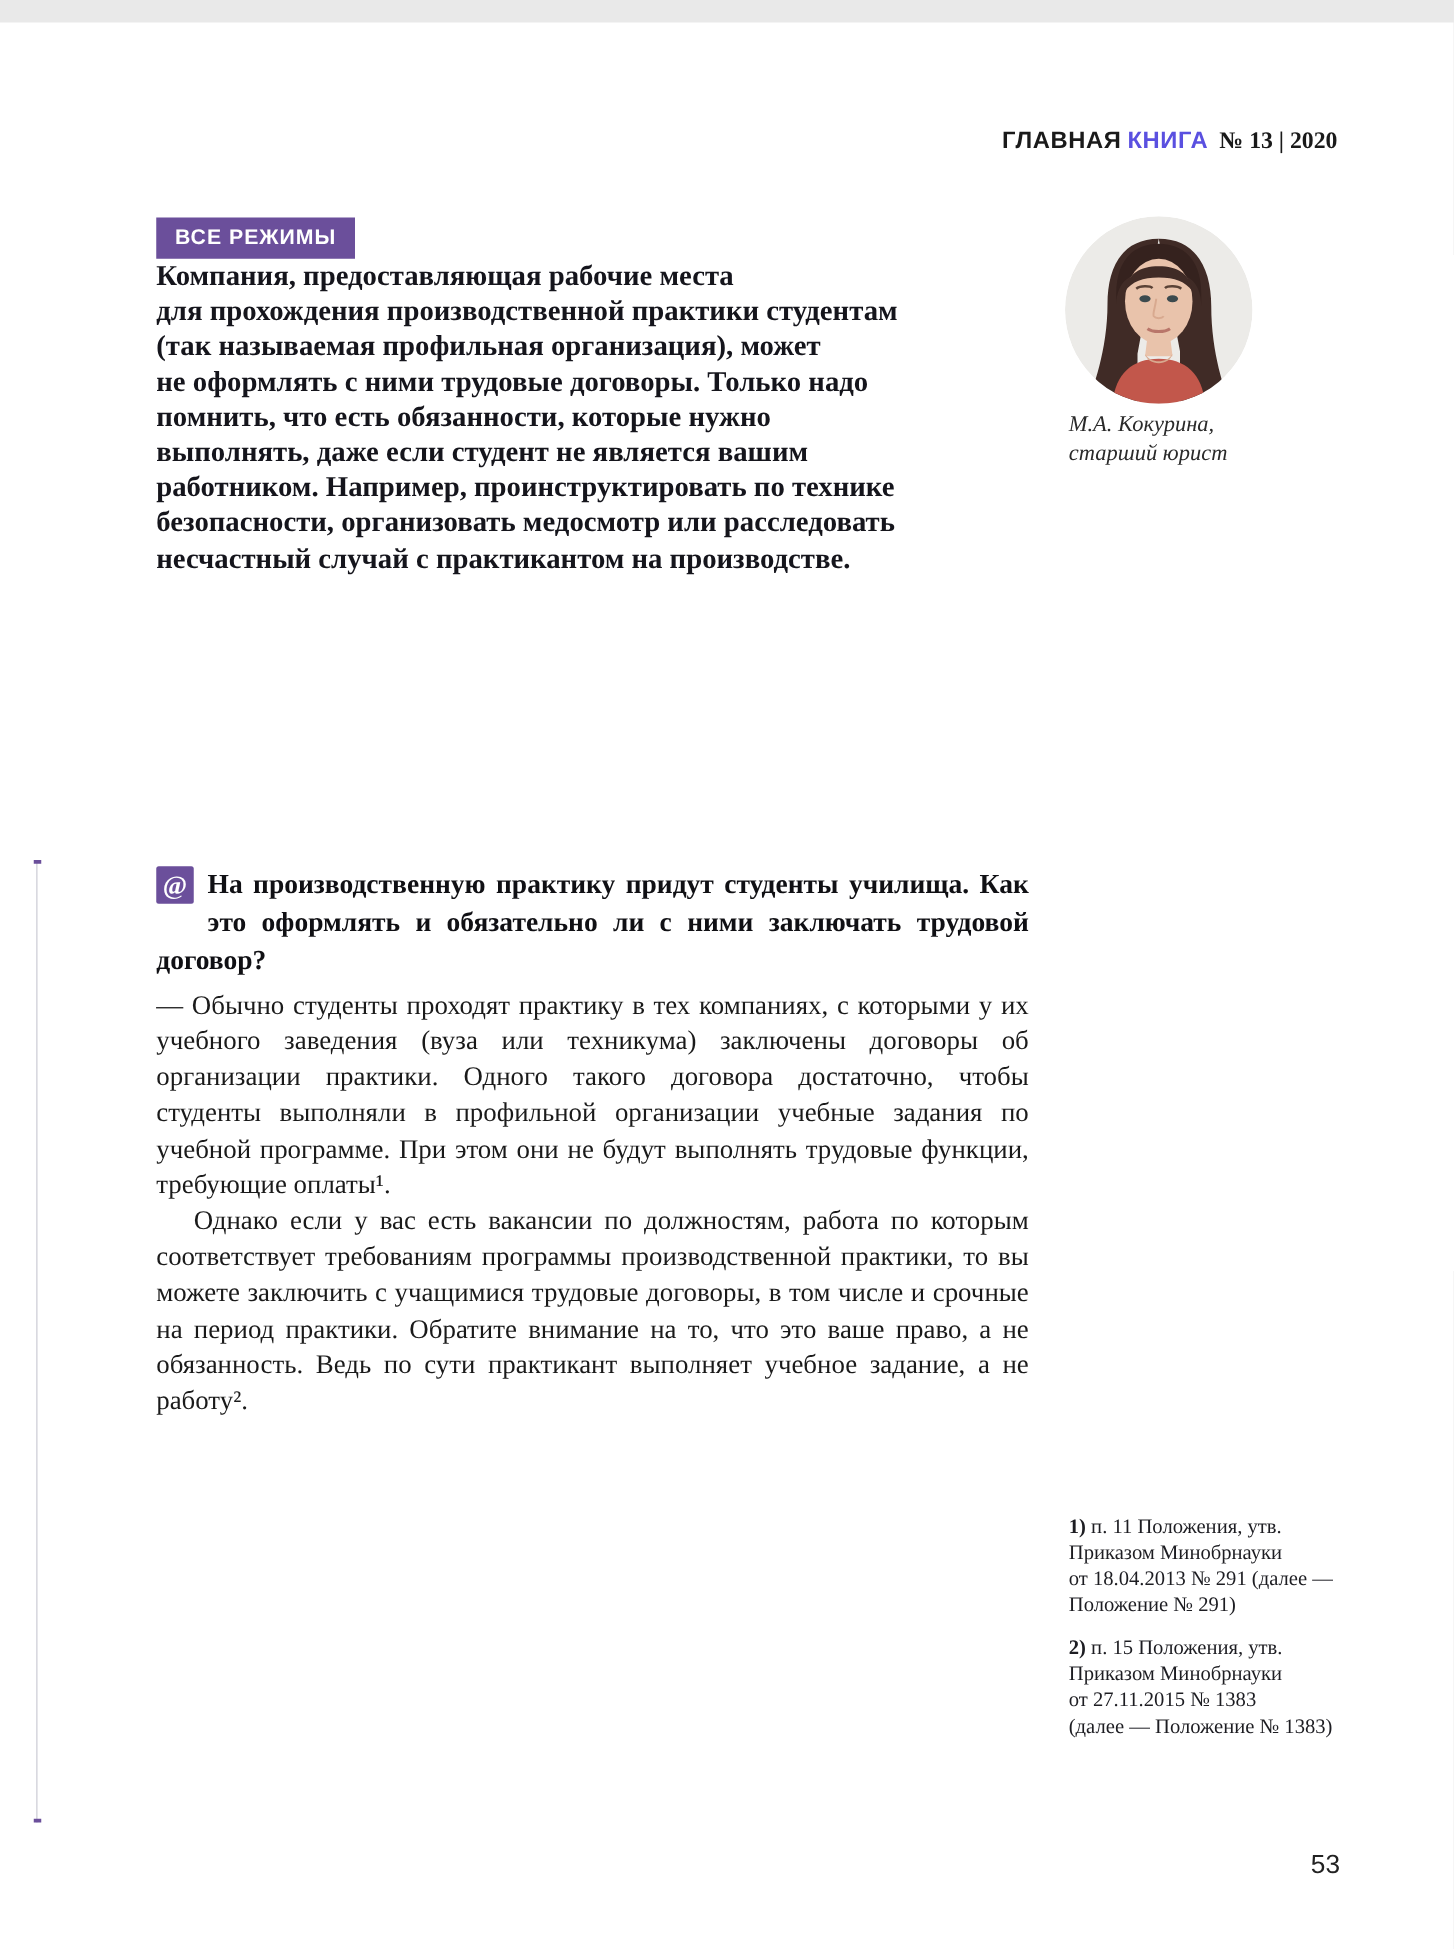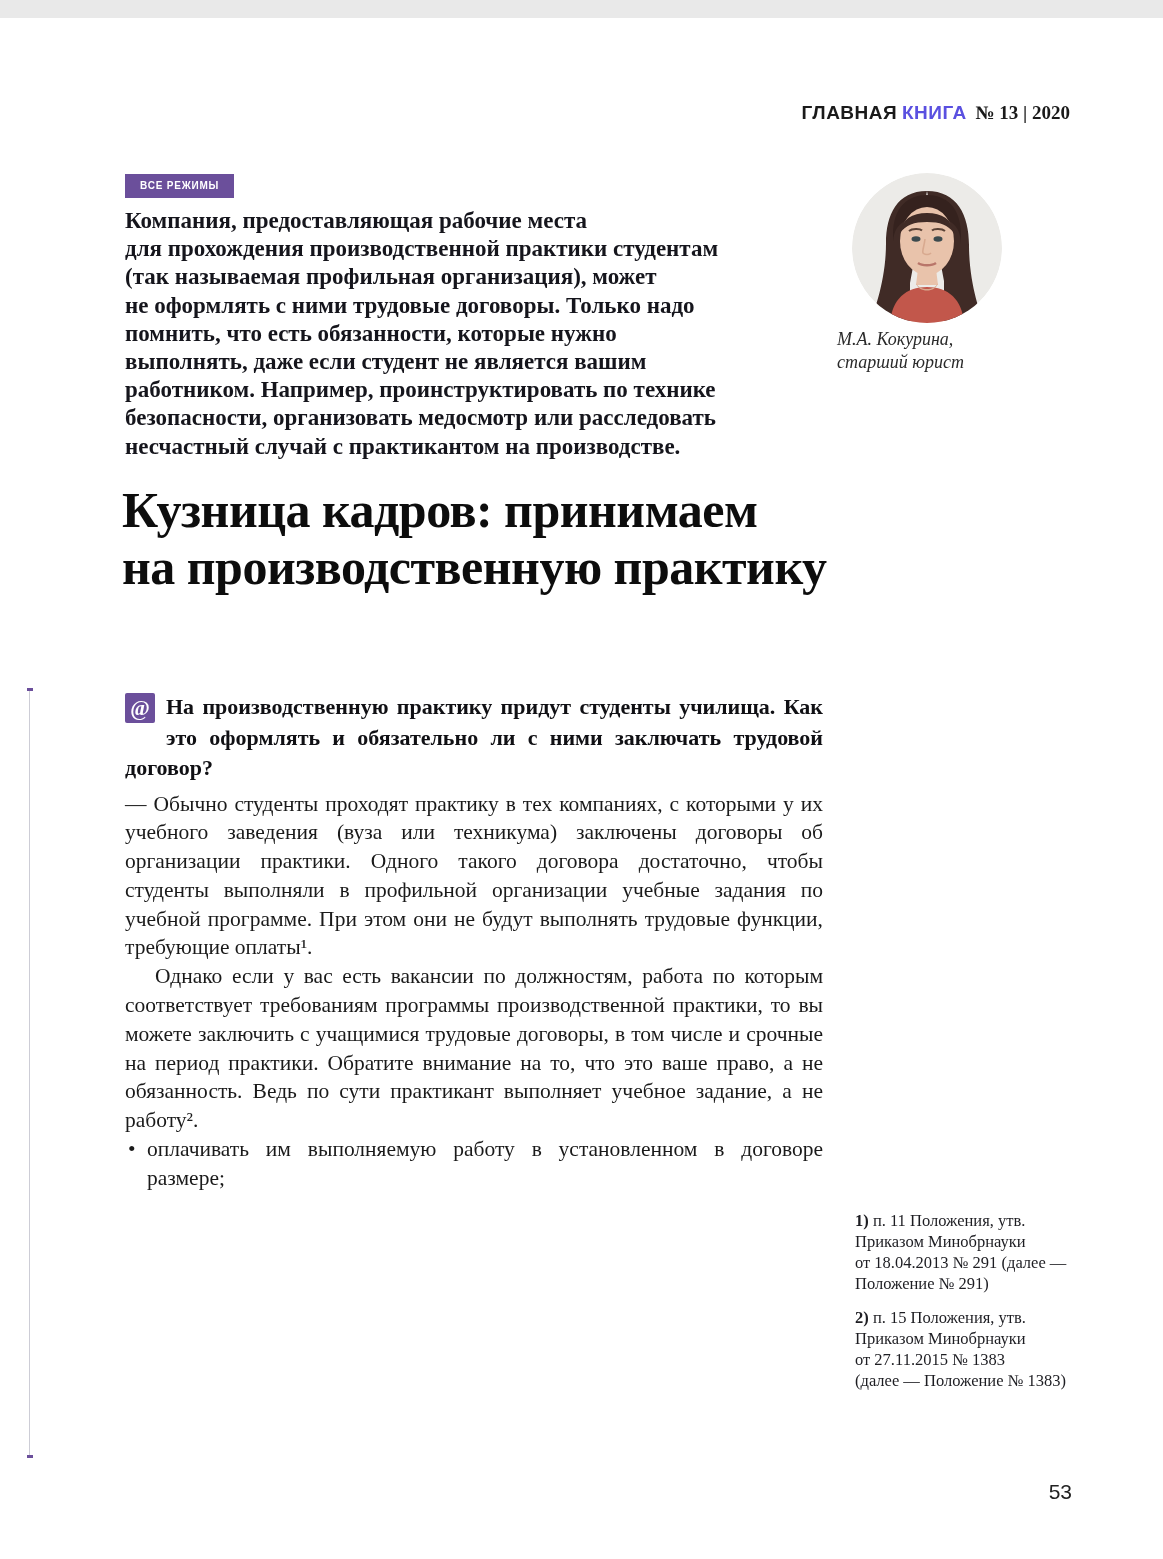--- a/index.html
+++ b/index.html
@@ -21,36 +21,36 @@
   .masthead .brand1 { font-family: "Liberation Sans", "DejaVu Sans", sans-serif; color: #1a1a1a; letter-spacing: .5px; }
   .masthead .brand2 { font-family: "Liberation Sans", "DejaVu Sans", sans-serif; color: var(--brand-violet); letter-spacing: .5px; }
   .masthead .issue  { font-family: "Liberation Serif", serif; color: #1a1a1a; margin-left: 4px; }
 
   
   .badge {
     position: absolute; left: 125px; top: 156px;
     background: var(--accent-purple);
     color: #ffffff;
     font-family: "Liberation Sans", "DejaVu Sans", sans-serif;
-    font-size: 10px; font-weight: bold; letter-spacing: .8px;
+    font-size: 17px; font-weight: bold; letter-spacing: .8px;
     padding: 6px 15px 7px 15px;
   }
 
   
   .intro {
     position: absolute; left: 125px; top: 189px; width: 760px;
     font-size: 23px; font-weight: bold; line-height: 28.2px;
     color: #15151c;
     white-space: pre-line;
   }
 
   
   .photo { position: absolute; left: 852px; top: 155px; width: 150px; height: 150px; }
   .caption {
-    position: absolute; left: 837px; top: 310px;
+    position: absolute; left: 855px; top: 310px;
     font-size: 18px; font-style: italic; line-height: 23px;
     color: #2a2a2a; white-space: pre-line;
   }
 
   
   .title {
     position: absolute; left: 122px; top: 464px; width: 940px;
     font-size: 50px; font-weight: bold; line-height: 57px;
     letter-spacing: -0.5px; color: #0d0d0d;
     white-space: pre-line;
@@ -149,33 +149,30 @@
         <path d="M66 96 L84 96 L86 112 L64 112 Z" fill="#e9c3ab"></path>
         <path d="M38 150 C40 126 54 114 75 114 C96 114 110 126 112 150 Z" fill="#c2574b"></path>
         <path d="M64 110 C68 118 82 118 86 110 C84 120 66 120 64 110 Z" fill="#d8a98f"></path>
       </g>
     </svg>
   </div>
 
   <div class="caption">М.А. Кокурина,
 старший юрист</div>
 
-  <h1 class="title" style="margin:0;">Кузница кадров: принимаем
-на производственную практику</h1>
 
 
   <div class="body">
     <div class="question">
       <span class="at-icon">@</span>
       <span>На производственную практику придут студенты училища. Как это оформлять и обязательно ли с ними заключать трудовой договор?</span>
     </div>
     <p>—  Обычно студенты проходят практику в тех компаниях, с которыми у их учебного заведения (вуза или техникума) заключены договоры об организации практики. Одного такого договора достаточно, чтобы студенты выполняли в профильной организации учебные задания по учебной программе. При этом они не будут выполнять трудовые функции, требующие оплаты¹.</p>
     <p class="indent">Однако если у вас есть вакансии по должностям, работа по которым соответствует требованиям программы производственной практики, то вы можете заключить с учащимися трудовые договоры, в том числе и срочные на период практики. Обратите внимание на то, что это ваше право, а не обязанность. Ведь по сути практикант выполняет учебное задание, а не работу².</p>
     <ul>
-      <li>оплачивать им выполняемую работу в установленном в договоре размере;</li>
     </ul>
   </div>
 
   <div class="scope-rule">
     <div class="tick top"></div>
     <div class="tick bottom"></div>
   </div>
 
   <div class="footnotes">
     <div class="footnote"><span class="fn-marker">1)</span><span class="fn-text"> п. 11 Положения, утв.

